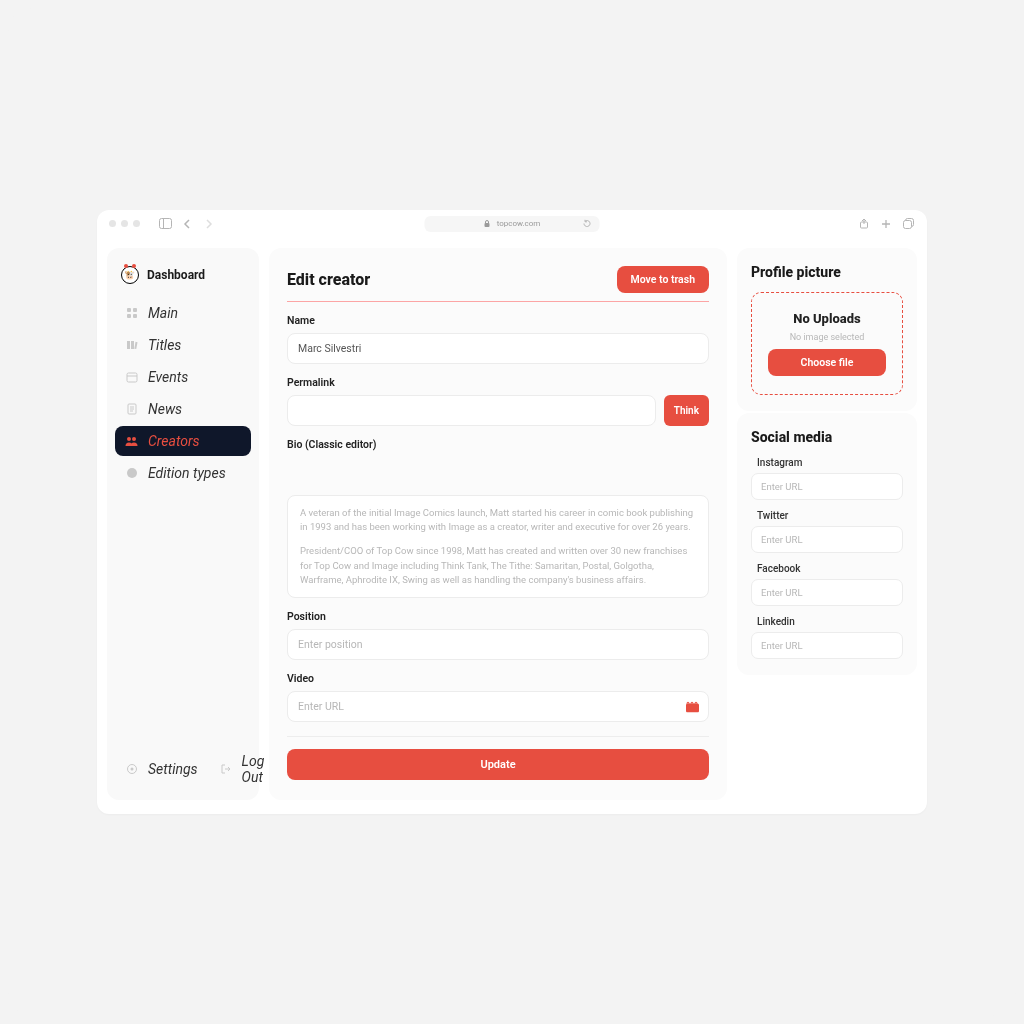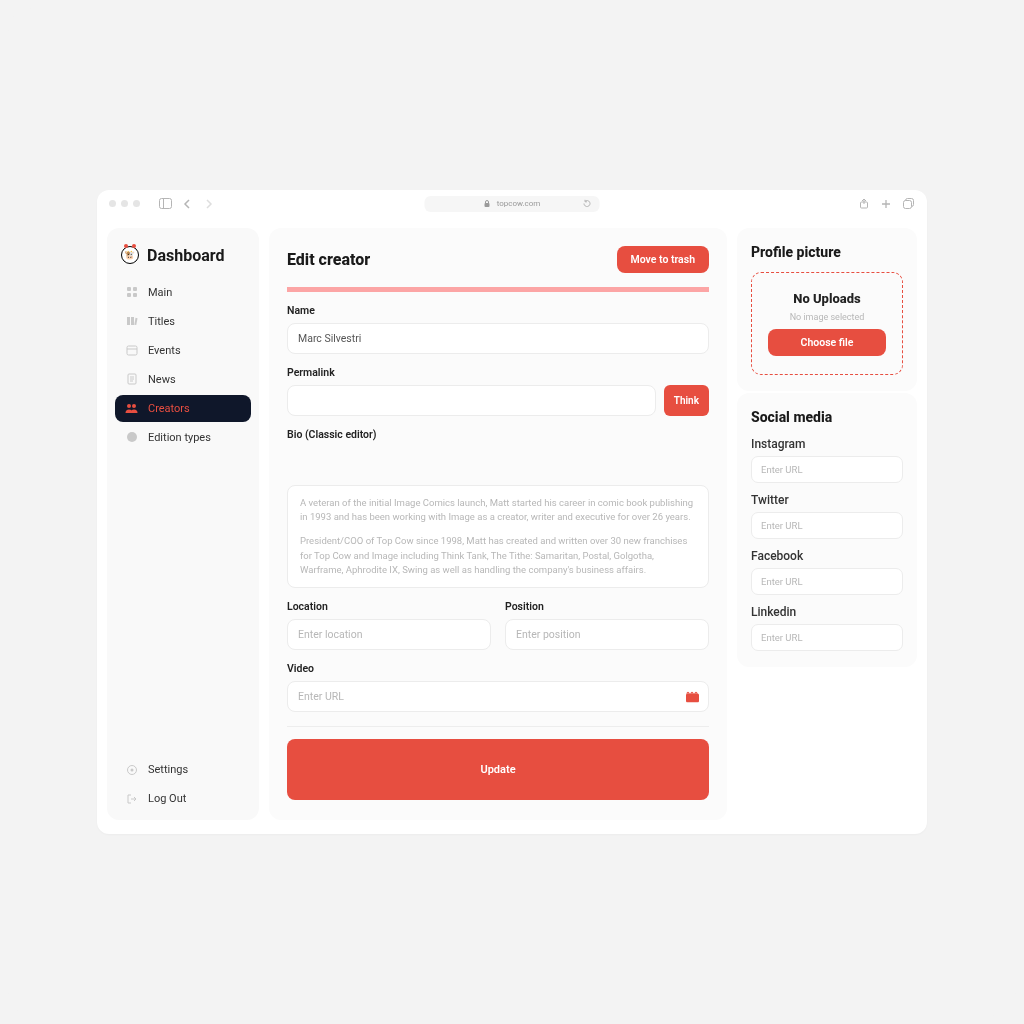--- a/index.html
+++ b/index.html
@@ -58,36 +58,37 @@
     min-height: 520px;
   }
   .logo-row { display:flex; align-items:center; gap:8px; padding: 2px 6px 14px 6px; }
   .logo {
     width:18px; height:18px; border-radius:50%;
     background: #fff; border: 1.5px solid #000; position:relative;
     display:flex; align-items:center; justify-content:center; font-size:9px;
   }
   .logo::before { content:""; position:absolute; top:-3px; left:2px; width:4px; height:4px; background:#e74e40; border-radius:2px; }
   .logo::after { content:""; position:absolute; top:-3px; right:2px; width:4px; height:4px; background:#e74e40; border-radius:2px; }
-  .brand { font-size:16px; font-weight:700; color:#1a1a1a; }
+  .brand { font-size:12px; font-weight:700; color:#1a1a1a; }
 
   .nav { display:flex; flex-direction:column; gap:2px; }
   .nav-item {
     display:flex; align-items:center; gap:10px;
-    padding: 7px 10px; border-radius:8px; font-size:11px; color:#333;
+    padding: 7px 10px; border-radius:8px; font-size:14px; color:#333;
     cursor:pointer;
+    font-style:italic;
   }
   .nav-item .ni-icon { width:13px; height:13px; display:inline-flex; align-items:center; justify-content:center; color:#c9c9c9; }
   .nav-item.active { background:#0f172a; color:#e74e40; }
   .nav-item.active .ni-icon { color:#e74e40; }
-  .sidebar-bottom { margin-top:auto; display:flex; flex-direction:column; gap:2px;justify-content:center; }
+  .sidebar-bottom { margin-top:auto; display:flex; gap:2px; }
 
   
   .main { flex:1; background:#fbfbfb; border-radius:12px; padding:18px 18px 20px 18px; }
-  .main-header { display:flex; align-items:center; justify-content:space-between; border-bottom:5px solid #fca5a5; padding-bottom:14px; margin-bottom:12px; }
+  .main-header { display:flex; align-items:center; justify-content:space-between; border-bottom:1px solid #fca5a5; padding-bottom:8px; margin-bottom:12px; }
   .main-title { font-size:16px; font-weight:800; color:#1a1a1a; }
   .btn {
     background:#e74e40; color:#fff; border:none; border-radius:8px;
     font-size:10.5px; font-weight:600; padding:7px 14px; cursor:pointer;
   }
   .btn.sm { padding:6px 10px; font-size:10px; border-radius:6px; }
   .field { margin-bottom:12px; }
   .label { font-size:10.5px; font-weight:600; color:#222; display:block; margin-bottom:6px; }
   .input {
     width:100%; border:1px solid #ececec; background:#fff; border-radius:8px;
@@ -99,34 +100,34 @@
   .bio-box {
     border:1px solid #ececec; background:#fff; border-radius:8px;
     padding:10px 12px; font-size:9.5px; color:#b7b7b7; line-height:1.5;margin-top:44px;
   }
   .bio-box p + p { margin-top:10px; }
   .two-col { display:flex; gap:14px; }
   .two-col .field { flex:1; }
   .video-wrap { position:relative; }
   .video-icon { position:absolute; right:10px; top:50%; transform:translateY(-50%); color:#e74e40; font-size:12px; }
   .divider { border-top:1px solid #ededed; margin:14px 0 12px 0; }
-  .btn.full { width:100%; padding:24px 0; font-size:11px; }
+  .btn.full { width:100%; padding:9px 0; font-size:11px; }
 
   
   .rightcol { width:180px; display:flex; flex-direction:column; gap:2px; }
   .card { background:#fbfbfb; border-radius:12px; padding:16px 14px; }
   .card-title { font-size:14px; font-weight:800; color:#1a1a1a; margin-bottom:12px; }
   .upload-zone {
     border:1.5px dashed #e74e40; border-radius:10px; padding:18px 10px;
     display:flex; flex-direction:column; align-items:center; gap:6px;
   }
   .uz-title { font-size:13px; font-weight:800; color:#222; }
   .uz-sub { font-size:9px; color:#b7b7b7; }
   .sm-field { margin-bottom:10px; }
-  .sm-label { font-size:12px; color:#333; margin-bottom:5px; display:block; font-weight:500; }
+  .sm-label { font-size:10px; color:#333; margin-bottom:5px; display:block; font-weight:500;margin-left:6px; }
   .sm-input {
     width:100%; border:1px solid #ececec; background:#fff; border-radius:7px;
     padding:7px 9px; font-size:9.5px; color:#555;
   }
   .sm-input::placeholder { color:#b7b7b7; }
   svg { display:block; }
 </style>
 </head>
 <body>
 
@@ -305,24 +306,20 @@
 
         <div class="field">
           <label class="label">Bio (Classic editor)</label>
           <div class="bio-box">
             <p>A veteran of the initial Image Comics launch, Matt started his career in comic book publishing in 1993 and has been working with Image as a creator, writer and executive for over 26 years.</p>
             <p>President/COO of Top Cow since 1998, Matt has created and written over 30 new franchises for Top Cow and Image including Think Tank, The Tithe: Samaritan, Postal, Golgotha, Warframe, Aphrodite IX, Swing as well as handling the company's business affairs.</p>
           </div>
         </div>
 
         <div class="two-col">
-          <div class="field">
-            <label class="label">Location</label>
-            <input class="input" placeholder="Enter location" style="">
-          </div>
           <div class="field">
             <label class="label">Position</label>
             <input class="input" placeholder="Enter position" style="">
           </div>
         </div>
 
         <div class="field">
           <label class="label">Video</label>
           <div class="video-wrap">
             <input class="input" placeholder="Enter URL" style="">

